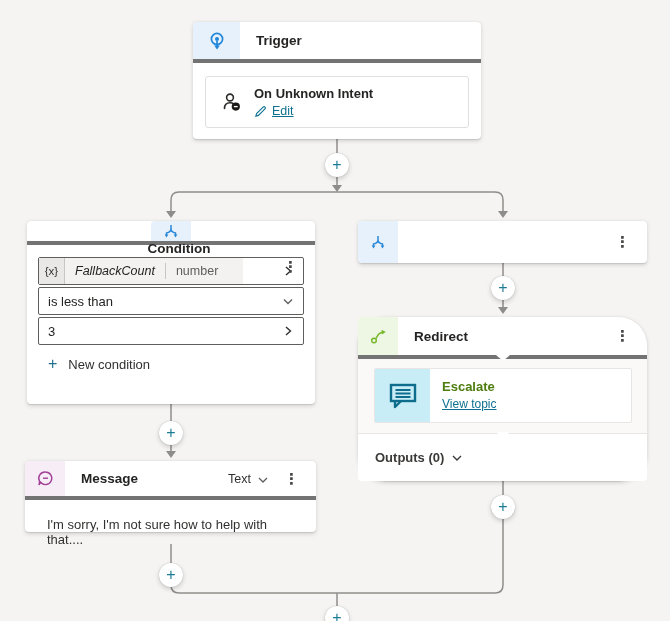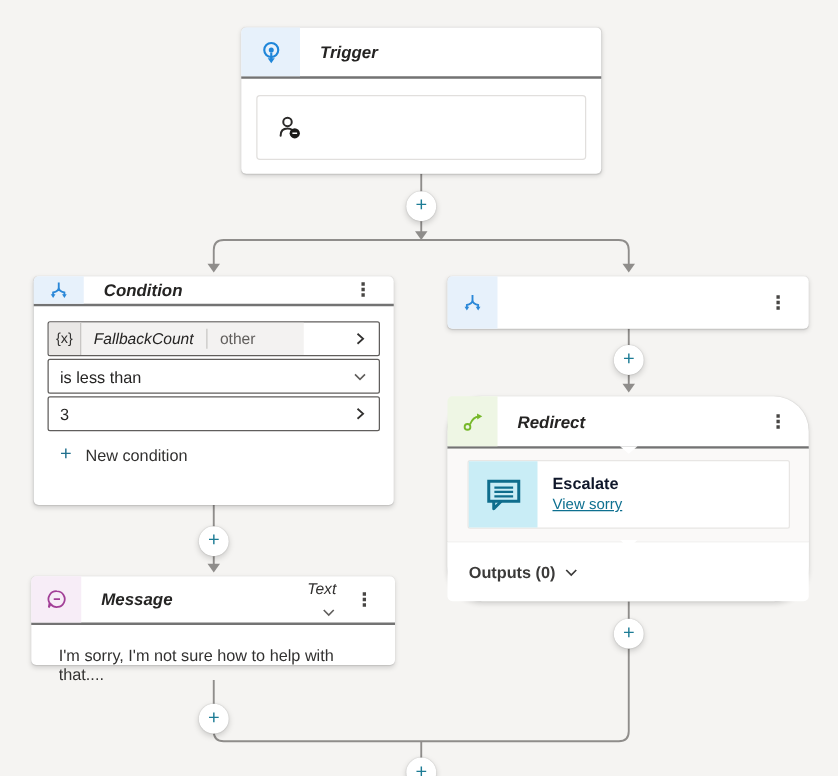--- a/index.html
+++ b/index.html
@@ -12,21 +12,21 @@
     color:#323130;
   }
   #canvas { position:absolute; inset:0; width:670px; height:621px; }
   svg.wires { position:absolute; left:0; top:0; z-index:0; }
 
   .node {
     position:absolute; background:#fff; border-radius:4px; z-index:2;
     box-shadow:0 0.3px 0.9px rgba(0,0,0,.10), 0 1.8px 4.2px rgba(0,0,0,.14);
   }
   .hdr { display:flex; align-items:center; position:relative; }
-  .hdr.divided { border-bottom:2px solid #737373;font-style:italic; }
+  .hdr.divided { border-bottom:4px solid #737373; }
   .icon-cell { height:100%; display:flex; align-items:center; justify-content:center; flex:none; border-radius:4px 0 0 0; }
   .hdr-title { font-size:13.5px; font-weight:700; color:#252423; margin-left:16px; }
   .kebab { margin-left:auto; margin-right:12px; font-size:15px; font-weight:700; color:#484644; cursor:pointer; padding:2px 5px; letter-spacing:0; }
   .hdr-right { margin-left:auto; display:flex; align-items:center; }
 
   
   .trigger-card { position:absolute; left:12px; top:54px; width:264px; height:52px; border:1px solid #e1dfdd; border-radius:3px; background:#fff; display:flex; align-items:center; cursor:pointer; }
   .tc-text { margin-left:10px; }
   .tc-title { font-size:13px; font-weight:700; color:#252423; }
   .link-row { display:flex; align-items:center; gap:5px; margin-top:3px; }
@@ -45,28 +45,28 @@
   .row-caret { margin-left:auto; margin-right:9px; display:flex; }
   .new-cond { display:flex; align-items:center; gap:11px; margin:11px 0 0 10px; padding-bottom:14px; cursor:pointer; }
   .new-cond .plus-glyph { color:#21708e; font-size:16px; font-weight:400; line-height:1; }
   .new-cond-label { font-size:13px; color:#323130; }
 
   
   .redirect-body { background:#faf9f8; position:relative; height:74px; }
   .escalate-card { position:absolute; left:16px; top:9px; width:258px; height:55px; background:#fff; border:1px solid #e8e6e4; border-radius:2px; display:flex; align-items:center; cursor:pointer; }
   .esc-icon-cell { width:55px; height:100%; background:#c9edf6; display:flex; align-items:center; justify-content:center; flex:none; }
   .esc-text { margin-left:12px; }
-  .esc-title { font-size:13px; font-weight:700; color:#0f172a; }
+  .esc-title { font-size:13px; font-weight:700; color:#4d7c0f; }
   .outputs-row { height:48px; border-top:1px solid #e8e6e4; display:flex; align-items:center; padding-left:17px; gap:7px; cursor:pointer; background:#fff; border-radius:0 0 4px 4px; }
   .outputs-label { font-size:13px; font-weight:700; color:#3b3a39; }
   .notch { position:absolute; left:50%; transform:translateX(-50%); width:0; height:0; border-left:7px solid transparent; border-right:7px solid transparent; border-top:6px solid #fff; z-index:3; }
 
   
   .msg-body { padding:17px 12px 0 22px; font-size:13px; color:#323130; }
-  .mode-select { display:flex; align-items:flex-end; gap:6px; margin-right:10px; cursor:pointer;flex-direction:column; }
+  .mode-select { display:flex; align-items:flex-end; gap:6px; margin-right:10px; cursor:pointer; }
   .mode-label { font-size:12.5px; color:#323130; }
 
   .plus-btn {
     position:absolute; width:24px; height:24px; border-radius:50%; background:#fff; z-index:4;
     box-shadow:0 0 1px rgba(0,0,0,.25), 0 2px 5px rgba(0,0,0,.18);
     display:flex; align-items:center; justify-content:center;
     color:#1d7c95; font-size:16px; font-weight:400; line-height:0; cursor:pointer;
     transform:translate(-50%,-50%);
   }
 </style>
@@ -105,42 +105,51 @@
       </div>
       <span class="hdr-title">Trigger</span>
     </div>
     <div class="trigger-card">
       <svg width="24" height="24" viewBox="0 0 24 24" style="margin-left:14px;">
         <circle cx="10" cy="7.5" r="3.4" fill="none" stroke="#2b2a29" stroke-width="1.6"></circle>
         <path d="M4.5 18.5 Q4.5 12.8 10 12.8 Q12.3 12.8 13.6 13.9" fill="none" stroke="#2b2a29" stroke-width="1.6" stroke-linecap="round"></path>
         <circle cx="15.8" cy="16.6" r="4.1" fill="#1b1a19"></circle>
         <path d="M13.9 16.6 H17.7" stroke="#fff" stroke-width="1.3"></path>
       </svg>
+      <div class="tc-text">
+        <div class="tc-title">On Unknown Intent</div>
+        <div class="link-row">
+          <svg width="13" height="13" viewBox="0 0 14 14">
+            <path d="M2 12 L2.8 9.2 L9.8 2.2 Q10.8 1.2 11.8 2.2 Q12.8 3.2 11.8 4.2 L4.8 11.2 Z" fill="none" stroke="#0e7090" stroke-width="1.2"></path>
+          </svg>
+          <a class="link">Edit</a>
+        </div>
+      </div>
     </div>
   </div>
 
   <div class="node" style="left:27px; top:221px; width:288px; height:183px;">
-    <div class="hdr divided" style="height:24px;">
+    <div class="hdr divided" style="height:24px;flex-direction:column;">
       <div class="icon-cell" style="width:40px; background:#e7f1fb;">
         <svg width="18" height="18" viewBox="0 0 18 18">
           <path d="M9 3 V7 M9 7 Q9 10 4.5 11 V13 M9 7 Q9 10 13.5 11 V13" fill="none" stroke="#2b88d8" stroke-width="1.5"></path>
           <polygon points="2.6,12.4 6.4,12.4 4.5,15.4" fill="#2b88d8"></polygon>
           <polygon points="11.6,12.4 15.4,12.4 13.5,15.4" fill="#2b88d8"></polygon>
         </svg>
       </div>
       <span class="hdr-title">Condition</span>
       <span class="kebab">⋮</span>
     </div>
     <div class="cond-body">
       <div class="field-row">
         <div class="gray-seg">
           <span class="vx-chip">{x}</span>
           <span class="var-name">FallbackCount</span>
           <span class="seg-sep"></span>
-          <span class="var-type">other</span>
+          <span class="var-type">number</span>
         </div>
         <span class="row-caret">
           <svg width="12" height="12" viewBox="0 0 12 12">
               <path d="M4 2 L8.5 6 L4 10" fill="none" stroke="#323130" stroke-width="1.4"></path>
             </svg>
         </span>
       </div>
       <div class="field-row">
         <span class="row-label">is less than</span>
         <span class="row-caret">
@@ -194,21 +203,21 @@
       <div class="escalate-card">
         <div class="esc-icon-cell">
           <svg width="32" height="30" viewBox="0 0 32 30">
             <rect x="4" y="4" width="24" height="16" fill="none" stroke="#0e6d8c" stroke-width="2.4"></rect>
             <path d="M8 20 V26 L14 20" fill="none" stroke="#0e6d8c" stroke-width="2.4" stroke-linejoin="round"></path>
             <path d="M8.5 9 H23.5 M8.5 12.5 H23.5 M8.5 16 H23.5" stroke="#0e6d8c" stroke-width="1.8"></path>
           </svg>
         </div>
         <div class="esc-text">
           <div class="esc-title">Escalate</div>
-          <a class="link" style="font-size:12px;">View sorry</a>
+          <a class="link" style="font-size:12px;">View topic</a>
         </div>
       </div>
       <div class="notch" style="bottom:-5px;"></div>
     </div>
     <div class="outputs-row">
       <span class="outputs-label">Outputs (0)</span>
       <svg width="12" height="12" viewBox="0 0 12 12">
         <path d="M2 4 L6 8 L10 4" fill="none" stroke="#3b3a39" stroke-width="1.4"></path>
       </svg>
     </div>

